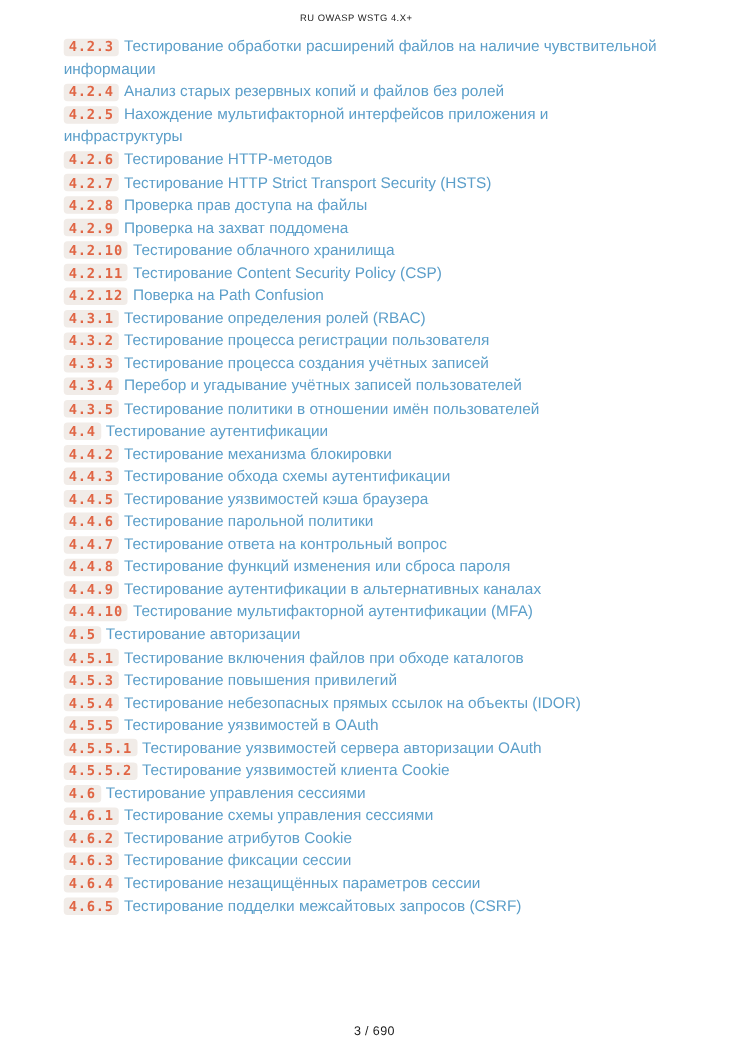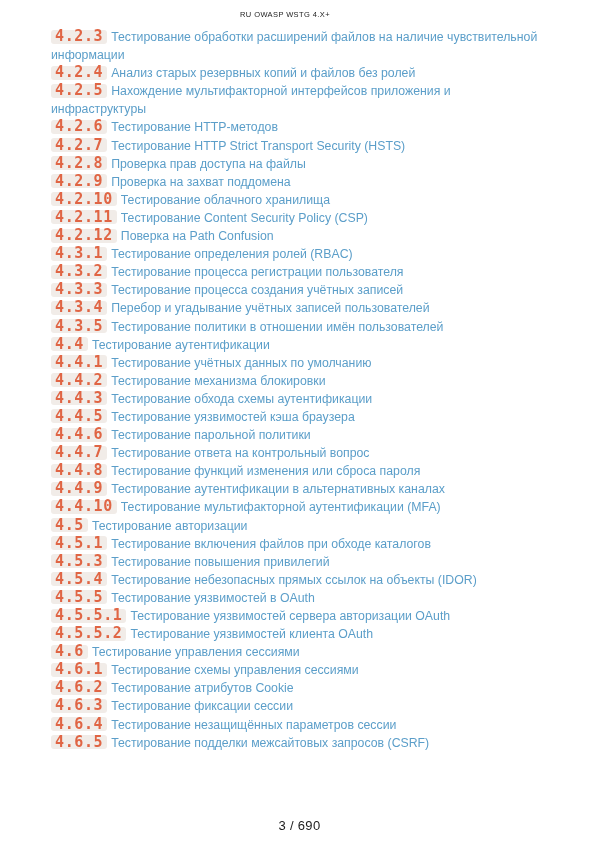--- a/index.html
+++ b/index.html
@@ -36,21 +36,21 @@
     margin: 0;
     padding: 0;
     font-size: 12.3px;
     line-height: 18.1px;
     color: #5b9ec9;
   }
   .num-badge {
     display: inline-block;
     font-family: "DejaVu Sans Mono", monospace;
     font-weight: bold;
-    font-size: 15px;
+    font-size: 11px;
     line-height: 13px;
     color: #e06544;
     background: #f1ece8;
     border-radius: 3px;
     padding: 0.5px 4px;
     margin-right: 4px;
     letter-spacing: 0.6px;
     vertical-align: baseline;
   }
   .toc-link {
@@ -58,21 +58,21 @@
     text-decoration: none;
     white-space: pre-wrap;
     cursor: pointer;
   }
   .page-footer {
     position: absolute;
     top: 820px;
     left: 0;
     right: 0;
     text-align: center;
-    font-size: 13px;
+    font-size: 10px;
     line-height: 12px;
     color: #1c1c1c;
     letter-spacing: 0.3px;
     padding-left: 29px;
   }
 </style>
 </head>
 <body>
 
 <div class="page">
@@ -90,36 +90,35 @@
       <p class="toc-entry"><span class="num-badge">4.2.9</span><span class="toc-link">Проверка на захват поддомена</span></p>
       <p class="toc-entry"><span class="num-badge">4.2.10</span><span class="toc-link">Тестирование облачного хранилища</span></p>
       <p class="toc-entry"><span class="num-badge">4.2.11</span><span class="toc-link">Тестирование Content Security Policy (CSP)</span></p>
       <p class="toc-entry"><span class="num-badge">4.2.12</span><span class="toc-link">Поверка на Path Confusion</span></p>
       <p class="toc-entry"><span class="num-badge">4.3.1</span><span class="toc-link">Тестирование определения ролей (RBAC)</span></p>
       <p class="toc-entry"><span class="num-badge">4.3.2</span><span class="toc-link">Тестирование процесса регистрации пользователя</span></p>
       <p class="toc-entry"><span class="num-badge">4.3.3</span><span class="toc-link">Тестирование процесса создания учётных записей</span></p>
       <p class="toc-entry"><span class="num-badge">4.3.4</span><span class="toc-link">Перебор и угадывание учётных записей пользователей</span></p>
       <p class="toc-entry"><span class="num-badge">4.3.5</span><span class="toc-link">Тестирование политики в отношении имён пользователей</span></p>
       <p class="toc-entry"><span class="num-badge">4.4</span><span class="toc-link">Тестирование аутентификации</span></p>
-      <p class="toc-entry"><span class="num-badge">4.4.1</span><span class="toc-link">Тестирование учётных данных по умолчанию</span></p>
       <p class="toc-entry"><span class="num-badge">4.4.2</span><span class="toc-link">Тестирование механизма блокировки</span></p>
       <p class="toc-entry"><span class="num-badge">4.4.3</span><span class="toc-link">Тестирование обхода схемы аутентификации</span></p>
       <p class="toc-entry"><span class="num-badge">4.4.5</span><span class="toc-link">Тестирование уязвимостей кэша браузера</span></p>
       <p class="toc-entry"><span class="num-badge">4.4.6</span><span class="toc-link">Тестирование парольной политики</span></p>
       <p class="toc-entry"><span class="num-badge">4.4.7</span><span class="toc-link">Тестирование ответа на контрольный вопрос</span></p>
       <p class="toc-entry"><span class="num-badge">4.4.8</span><span class="toc-link">Тестирование функций изменения или сброса пароля</span></p>
       <p class="toc-entry"><span class="num-badge">4.4.9</span><span class="toc-link">Тестирование аутентификации в альтернативных каналах</span></p>
       <p class="toc-entry"><span class="num-badge">4.4.10</span><span class="toc-link">Тестирование мультифакторной аутентификации (MFA)</span></p>
       <p class="toc-entry"><span class="num-badge">4.5</span><span class="toc-link">Тестирование авторизации</span></p>
       <p class="toc-entry"><span class="num-badge">4.5.1</span><span class="toc-link">Тестирование включения файлов при обходе каталогов</span></p>
       <p class="toc-entry"><span class="num-badge">4.5.3</span><span class="toc-link">Тестирование повышения привилегий</span></p>
       <p class="toc-entry"><span class="num-badge">4.5.4</span><span class="toc-link">Тестирование небезопасных прямых ссылок на объекты (IDOR)</span></p>
       <p class="toc-entry"><span class="num-badge">4.5.5</span><span class="toc-link">Тестирование уязвимостей в OAuth</span></p>
       <p class="toc-entry"><span class="num-badge">4.5.5.1</span><span class="toc-link">Тестирование уязвимостей сервера авторизации OAuth</span></p>
-      <p class="toc-entry"><span class="num-badge">4.5.5.2</span><span class="toc-link">Тестирование уязвимостей клиента OAuth</span></p>
+      <p class="toc-entry"><span class="num-badge">4.5.5.2</span><span class="toc-link">Тестирование уязвимостей клиента Cookie</span></p>
       <p class="toc-entry"><span class="num-badge">4.6</span><span class="toc-link">Тестирование управления сессиями</span></p>
       <p class="toc-entry"><span class="num-badge">4.6.1</span><span class="toc-link">Тестирование схемы управления сессиями</span></p>
       <p class="toc-entry"><span class="num-badge">4.6.2</span><span class="toc-link">Тестирование атрибутов Cookie</span></p>
       <p class="toc-entry"><span class="num-badge">4.6.3</span><span class="toc-link">Тестирование фиксации сессии</span></p>
       <p class="toc-entry"><span class="num-badge">4.6.4</span><span class="toc-link">Тестирование незащищённых параметров сессии</span></p>
       <p class="toc-entry"><span class="num-badge">4.6.5</span><span class="toc-link">Тестирование подделки межсайтовых запросов (CSRF)</span></p>
     </main>
 
   <div class="page-footer">3 / 690</div>
 </div>

